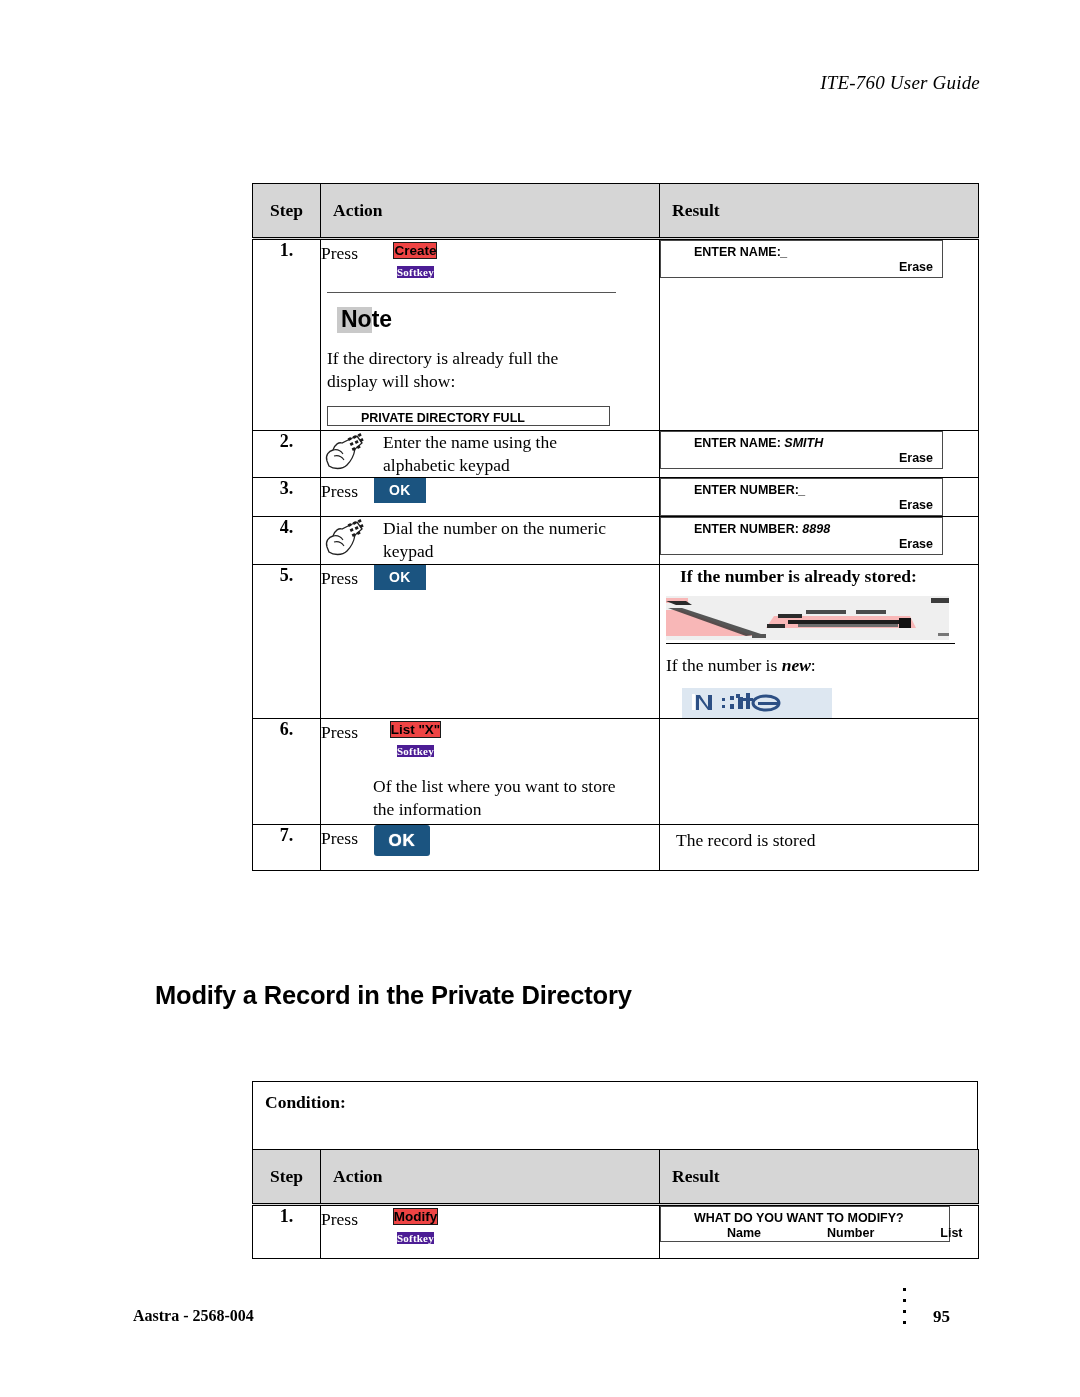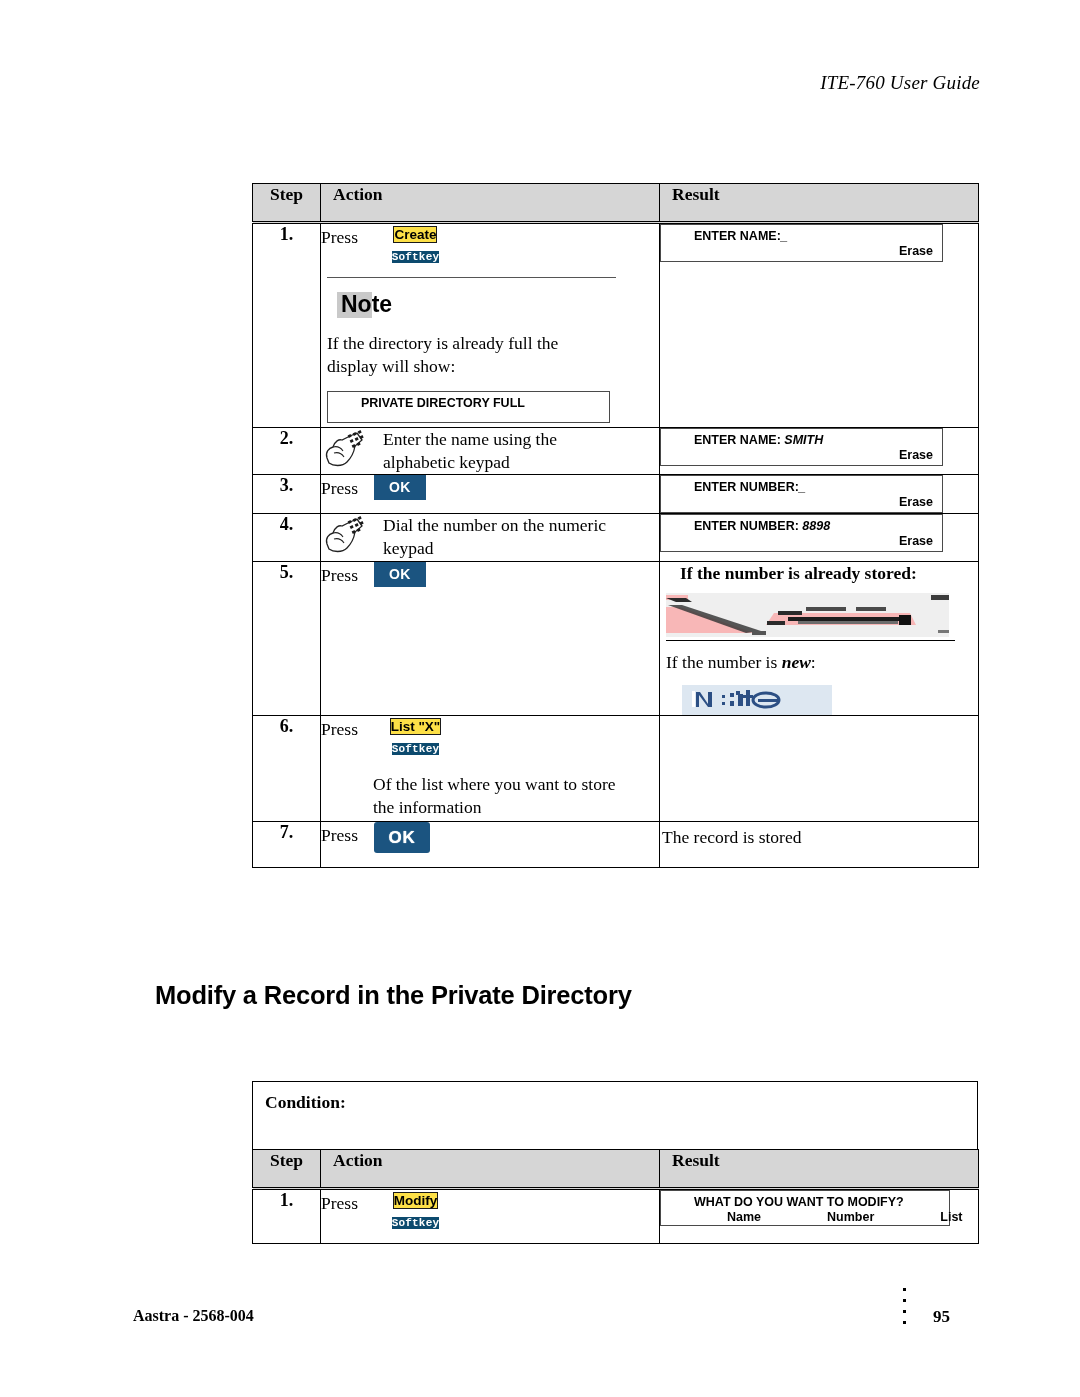--- a/index.html
+++ b/index.html
@@ -65,21 +65,21 @@
     vertical-align: top;
     padding: 0;
   }
   .proc-table thead th {
     background: #d6d6d6;
     font-family: "Liberation Serif", serif;
     font-weight: bold;
     font-size: 17.5px;
     text-align: left;
     height: 33px;
-    padding: 0 0 4px 12px;
+    padding: 16px 0 4px 12px;
     border-bottom: 3.5px double #000;
   }
   .proc-table thead th.step-h { text-align: center; padding-left: 0; }
 
   .cell-step {
     text-align: center;
     font-family: "Liberation Serif", serif;
     font-weight: bold;
     font-size: 18px;
     padding-top: 13px;
@@ -106,31 +106,31 @@
   }
 
   
   .softkey {
     display: inline-block;
     width: 83px;
     text-align: center;
   }
   .softkey .cap {
     border: 1.6px solid #1a1a1a;
-    background: #fde047;
+    background: #ef4444;
     font-family: "Liberation Sans", sans-serif;
     font-weight: bold;
     font-size: 13.5px;
     line-height: 22px;
     height: 22px;
   }
   .softkey .band {
-    background: #0c4a6e;
+    background: #4c1d95;
     color: #ffffff;
-    font-family: Liberation Mono, monospace;
+    font-family: Liberation Serif, serif;
     font-weight: bold;
     font-size: 11px;
     line-height: 15px;
     height: 15px;
     width: 72px;
     margin: 1px auto 0 auto;
     letter-spacing: .2px;
   }
 
   
@@ -189,21 +189,21 @@
   .display .d-right {
     position: absolute;
     right: 9px; bottom: 3px;
   }
   .display .d-line2 {
     position: absolute;
     left: 26px; top: 19px;
     white-space: nowrap;
   }
   .display .d-line2 span { margin-right: 26px; padding-left: 40px; }
-  .display.short { height: 32px; width: 283px; }
+  .display.short { height: 20px; width: 283px; }
   .display.full  { height: 36px; width: 290px; }
 
   
   .note-rule {
     border-top: 1.6px solid #555;
     width: 289px;
     margin: 12px 0 0 6px;
   }
   .note-word {
     position: relative;
@@ -501,21 +501,21 @@
 
       <tr>
         <td class="cell-step">7.</td>
         <td class="cell-action" style="padding-bottom:14px;">
           <div class="press-line">
             <span class="press-word">Press</span>
             <span class="okkey-lg">OK</span>
           </div>
         </td>
         <td class="cell-result">
-          <div class="serif-txt" style="margin-left:2px;padding-top:4px;">The record is stored</div>
+          <div class="serif-txt" style="margin-left:16px;padding-top:4px;">The record is stored</div>
         </td>
       </tr>
 
     </tbody>
   </table>
 
   <div class="heading" id="heading-modify">Modify a Record in the Private Directory</div>
 
   <div class="cond-box">
     <div class="cond-title">Condition:</div>

